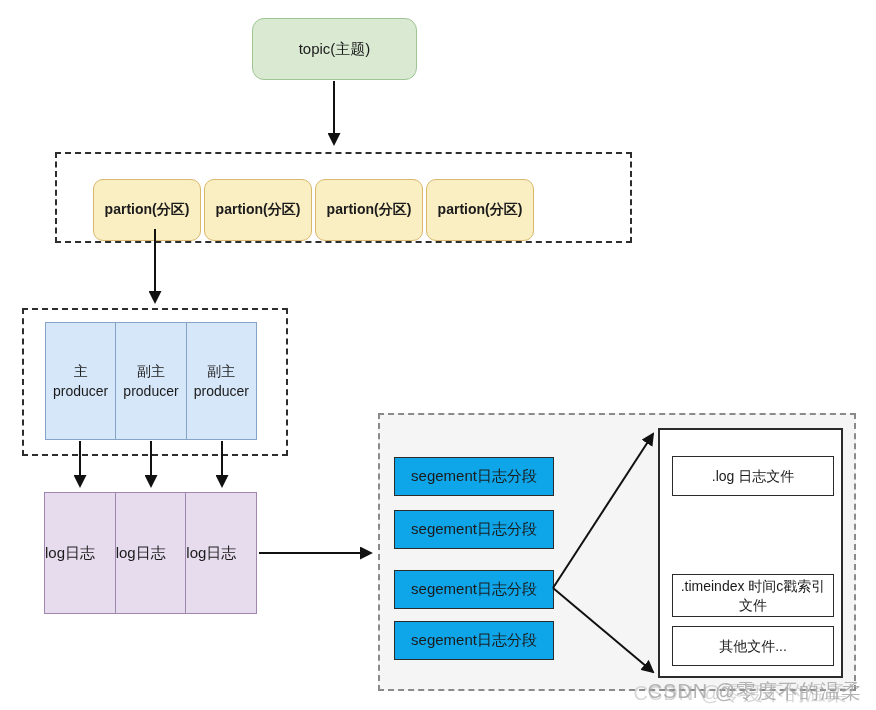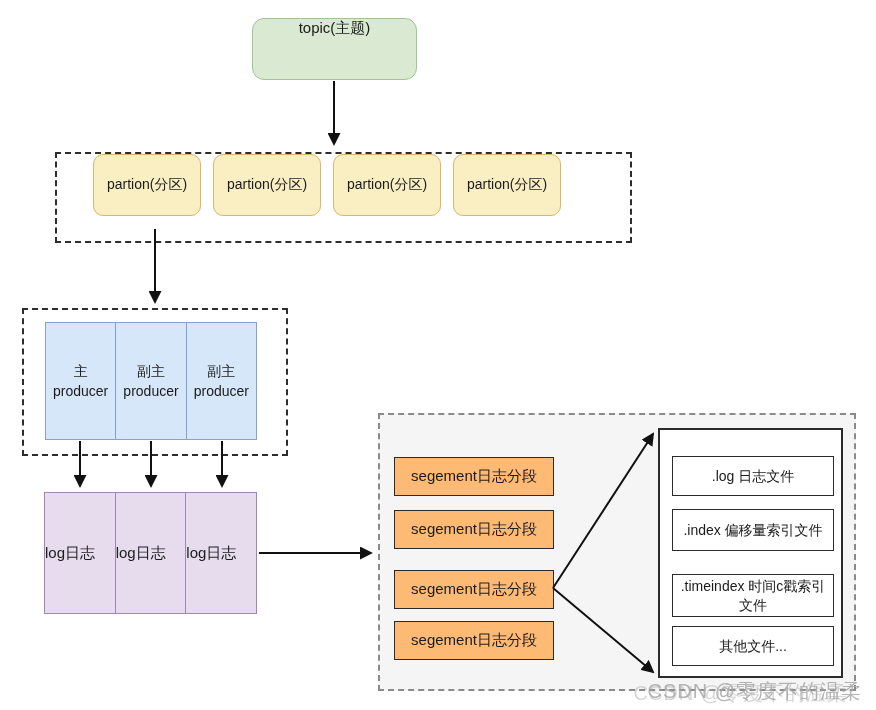--- a/index.html
+++ b/index.html
@@ -15,42 +15,44 @@
   .arrow-layer {
     position: absolute;
     left: 0; top: 0;
     width: 876px; height: 710px;
     z-index: 10;
     pointer-events: none;
   }
   .node {
     position: absolute;
     display: flex;
+    align-items: center;
     justify-content: center;
     text-align: center;
     box-sizing: border-box;
   }
   
   .topic {
     left: 252px; top: 18px; width: 165px; height: 62px;
     background: #d9e9d2;
     border: 1.5px solid #9fc694;
     border-radius: 12px;
     font-size: 15px;
   }
   
   .partition-container {
     position: absolute;
     left: 55px; top: 152px; width: 577px; height: 91px;
     border: 2px dashed #2d2d2d;
     box-sizing: border-box;
     display: flex;
-    align-items: flex-start;
-    gap: 12px;
+    align-items: flex-end;
+    gap: 3px;
     padding-left: 36px;
+    font-weight: bold;
   }
   .pbox {
     width: 108px; height: 62px;
     background: #faeec3;
     border: 1.5px solid #d9b76b;
     border-radius: 10px;
     display: flex; align-items: center; justify-content: center;
     font-size: 14px;
     box-sizing: border-box;
     flex: none;
@@ -99,21 +101,21 @@
   .segment-container {
     position: absolute;
     left: 378px; top: 413px; width: 478px; height: 278px;
     border: 2px dashed #8a8a8a;
     background: #f5f5f5;
     box-sizing: border-box;
   }
   .segbox {
     position: absolute;
     left: 14px; width: 160px; height: 39px;
-    background: #fdba74;
+    background: #0ea5e9;
     border: 1.5px solid #2b2b2b;
     display: flex; align-items: center; justify-content: center;
     font-size: 15px;
     box-sizing: border-box;
   }
   .segbox.s0 { top: 42px; }
   .segbox.s1 { top: 95px; }
   .segbox.s2 { top: 155px; }
   .segbox.s3 { top: 206px; }
   
@@ -237,23 +239,20 @@
     </div>
     <div class="segbox s3">
       <span>segement日志分段</span>
     </div>
   </div>
 
   <div class="file-outer">
     <div class="filebox f0">
       <span>.log 日志文件</span>
     </div>
-    <div class="filebox f1">
-      <span>.index 偏移量索引文件</span>
-    </div>
     <div class="filebox f2">
       <span>.timeindex 时间c戳索引文件</span>
     </div>
     <div class="filebox f3">
       <span>其他文件...</span>
     </div>
   </div>
 
   <span class="watermark echo">CSDN @零度不的温柔</span>
   <span class="watermark">CSDN @零度不的温柔</span>

